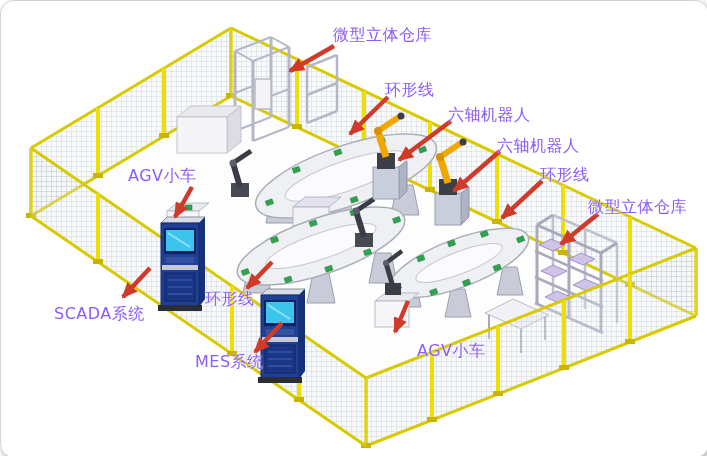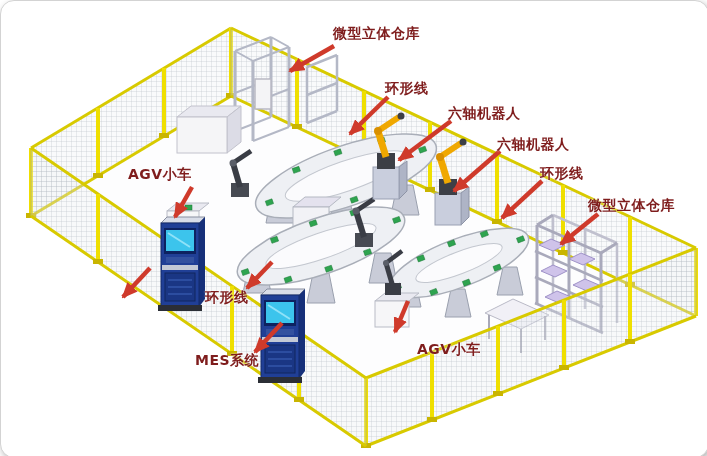--- a/index.html
+++ b/index.html
@@ -9,23 +9,23 @@
     background:#ffffff;
     border:1px solid #d3d3d3;
     border-radius:14px;
     box-shadow:2px 3px 7px rgba(0,0,0,.28);
     overflow:hidden;
     font-family:"DejaVu Sans", sans-serif;
   }
   .scene-svg{position:absolute;left:0;top:0;}
   .callout{
     position:absolute;
-    font-weight:700;
-    font-size:14px;
-    color:#7f1d1d;
+    font-weight:400;
+    font-size:16px;
+    color:#8b5cf6;
     white-space:nowrap;
     letter-spacing:.5px;
     text-shadow:0 0 2px #fff;
   }
 </style>
 </head>
 <body>
 
 <div class="stage">
 
@@ -352,17 +352,18 @@
   </g>
 </svg>
 
 <div class="callout" style="left:332px;top:24px;">微型立体仓库</div>
 <div class="callout" style="left:384px;top:79px;">环形线</div>
 <div class="callout" style="left:447px;top:104px;">六轴机器人</div>
 <div class="callout" style="left:496px;top:135px;">六轴机器人</div>
 <div class="callout" style="left:539px;top:164px;">环形线</div>
 <div class="callout" style="left:587px;top:196px;">微型立体仓库</div>
 <div class="callout" style="left:127px;top:165px;">AGV小车</div>
+<div class="callout" style="left:53px;top:303px;">SCADA系统</div>
 <div class="callout" style="left:204px;top:288px;">环形线</div>
 <div class="callout" style="left:194px;top:351px;">MES系统</div>
 <div class="callout" style="left:416px;top:340px;">AGV小车</div>
 
 </div>
 
 </body></html>

